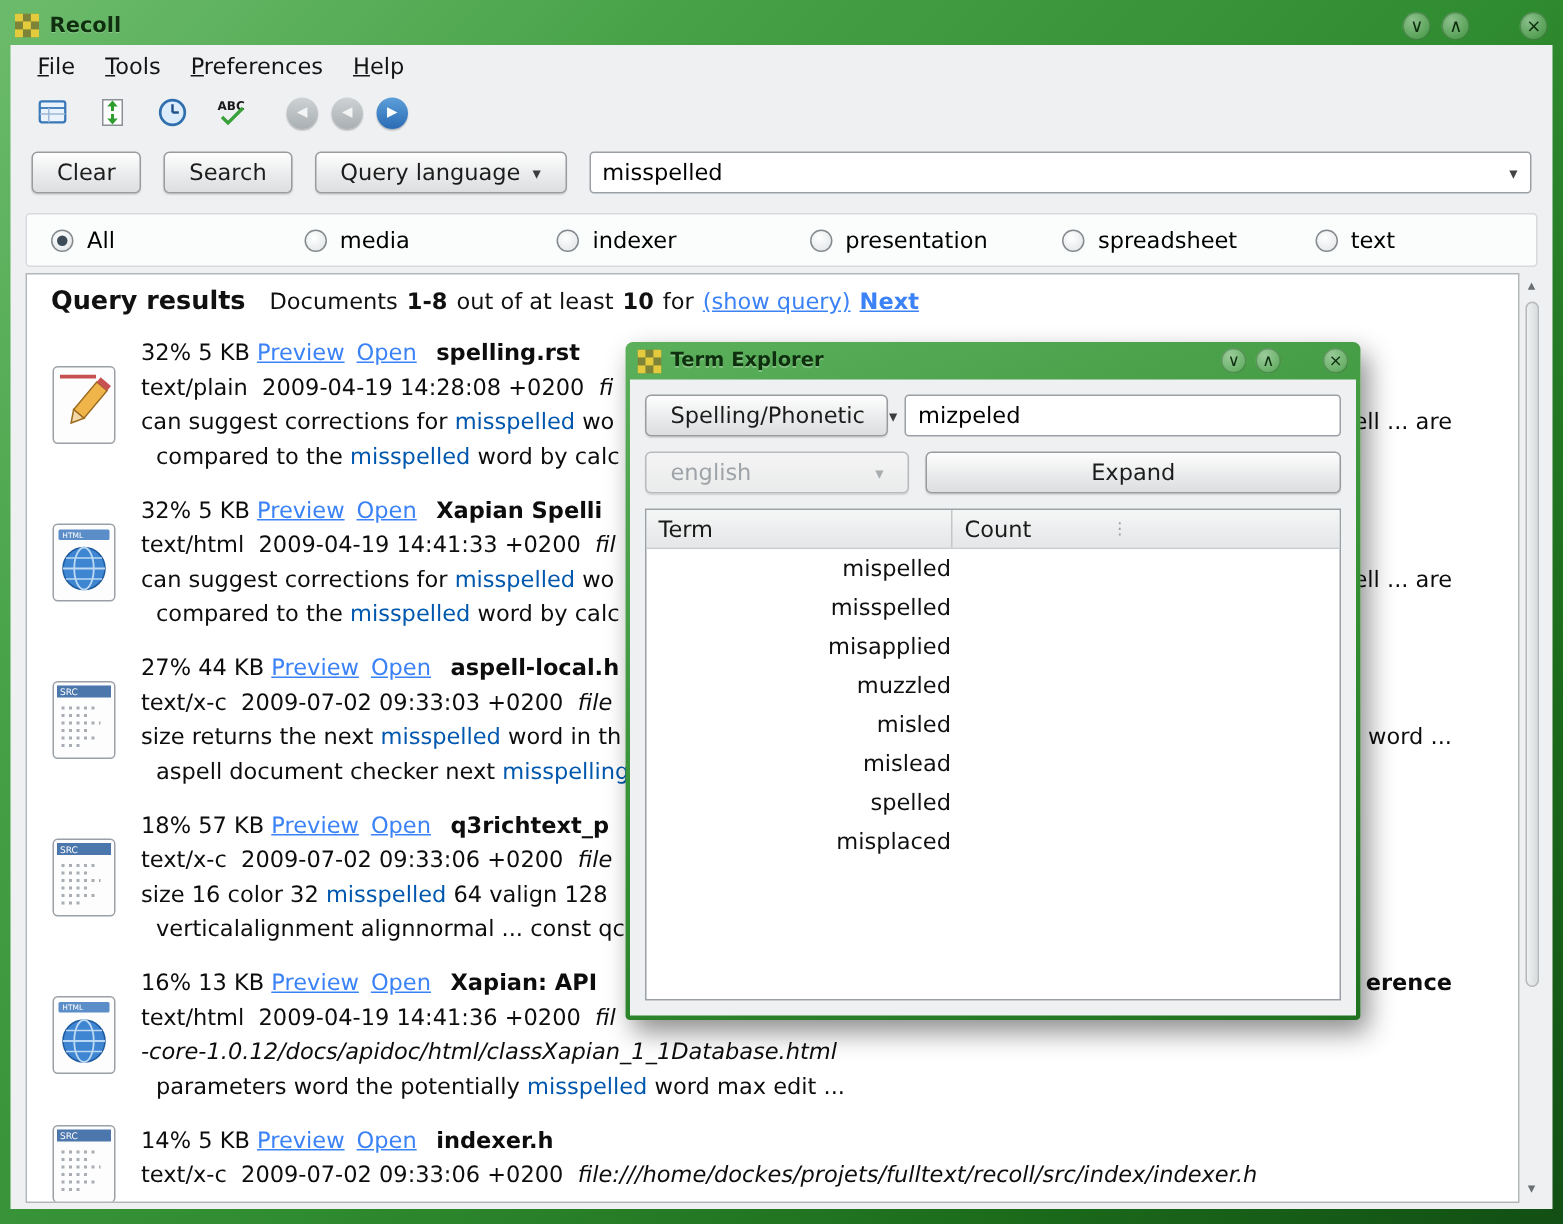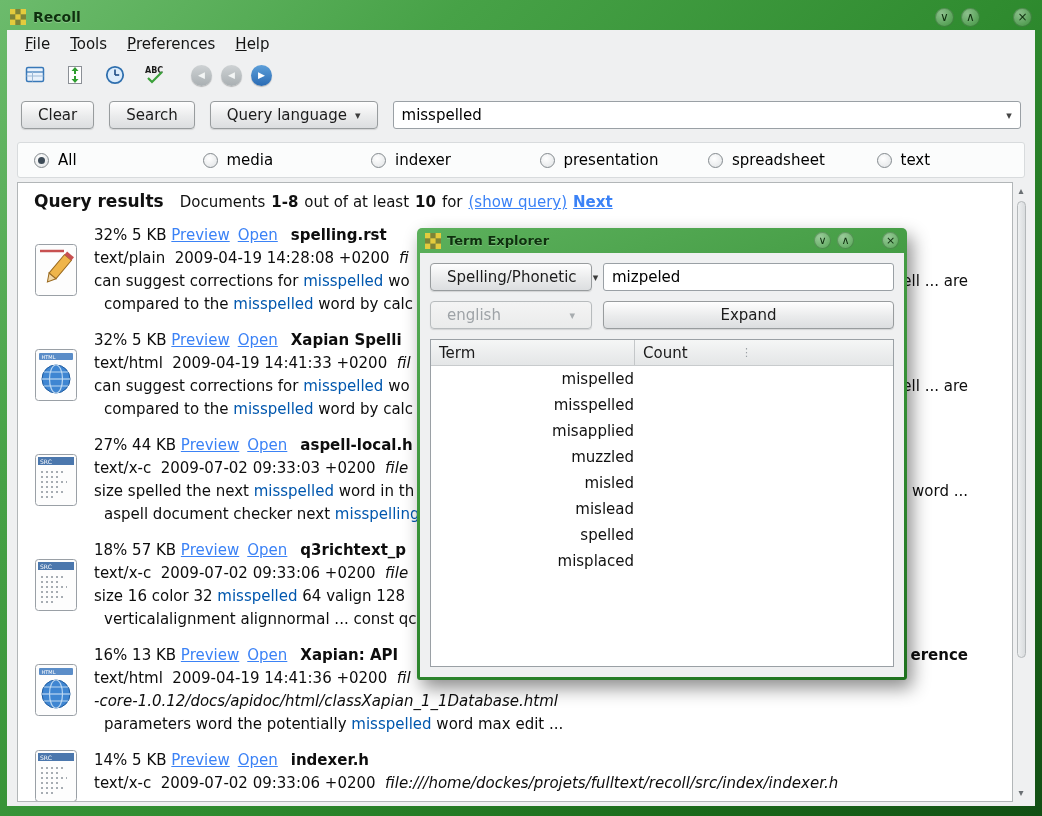--- a/index.html
+++ b/index.html
@@ -96,21 +96,21 @@
   .dwbtn { width:17px; height:17px; border-radius:50%; display:flex; align-items:center;
     justify-content:center; font-size:11px; color:#0d2e0d; cursor:pointer;
     background:radial-gradient(circle at 35% 30%,rgba(255,255,255,.45),rgba(255,255,255,.05));
     box-shadow:inset 0 0 0 1px rgba(0,40,0,.25); }
   .dwbtn.close { margin-left:22px; }
   .dbody { background:#eff0f1; padding:10px; }
   .drow { display:flex; gap:11px; margin-bottom:10px; }
   .combo.mode { width:162px; }
   .tinput { flex:1; height:28px; border:1px solid #9aa0a5; border-radius:3px; background:#fff;
     font:15px "DejaVu Sans","Liberation Sans",sans-serif; padding:0 8px; outline:none; }
-  .combo.disabled { color:#9ea3a7; width:162px;
+  .combo.disabled { color:#9ea3a7; width:176px;
     background:linear-gradient(#f4f4f4,#eaebeb); border-color:#b7bbbd; cursor:default; }
   .combo.disabled .arrow { color:#a7acaf; }
   .dbtn { flex:1; justify-content:center; }
   .ttable { border:1px solid #9aa0a5; background:#fff; height:328px; overflow:hidden; }
   .thead { height:26px; display:flex; align-items:center;
     background:linear-gradient(#f5f6f6,#e4e6e7); border-bottom:1px solid #c8cbcd;
     font-size:15px; color:#1a1a1a; }
   .th-term { width:203px; padding-left:8px; }
   .th-count { width:107px; padding-left:8px; border-left:1px solid #c4c7c9; height:100%;
     display:flex; align-items:center; }
@@ -343,21 +343,21 @@
             <span>27% 44 KB </span>
             <a class="lnk pv">Preview</a>
             <a class="lnk op">Open</a>
             <span class="ttl">aspell-local.h</span>
           </div>
           <div class="rline">
             <span>text/x-c  2009-07-02 09:33:03 +0200  </span>
             <span class="url">file</span>
           </div>
           <div class="rline">
-            <span>size spelled the next </span>
+            <span>size returns the next </span>
             <span class="hl">misspelled</span>
             <span> word in th</span>
             <span class="sp"></span>
             <span>n word ...</span>
           </div>
           <div class="rline ind">
             <span>aspell document checker next </span>
             <span class="hl">misspelling</span>
           </div>
         </div>

